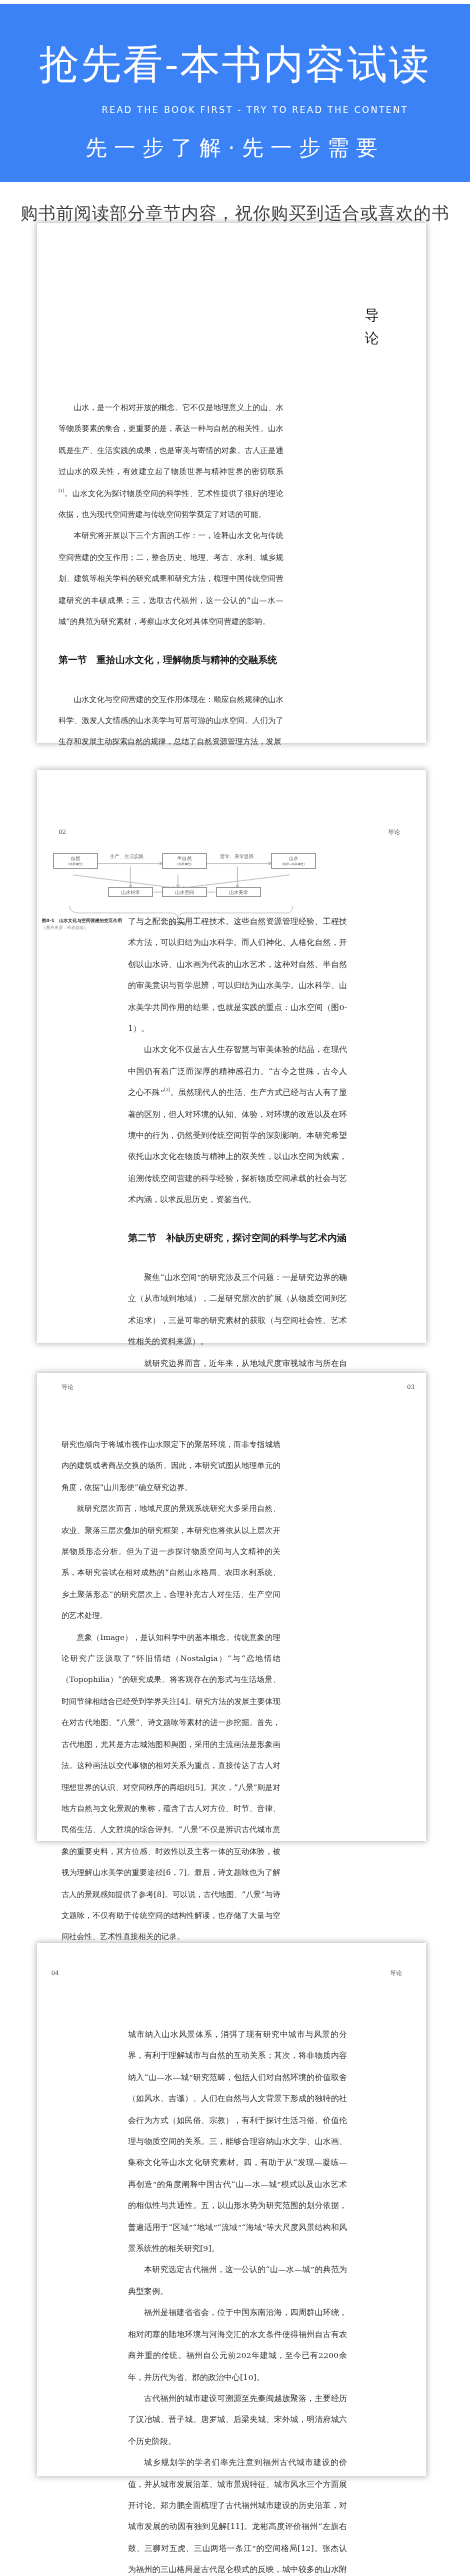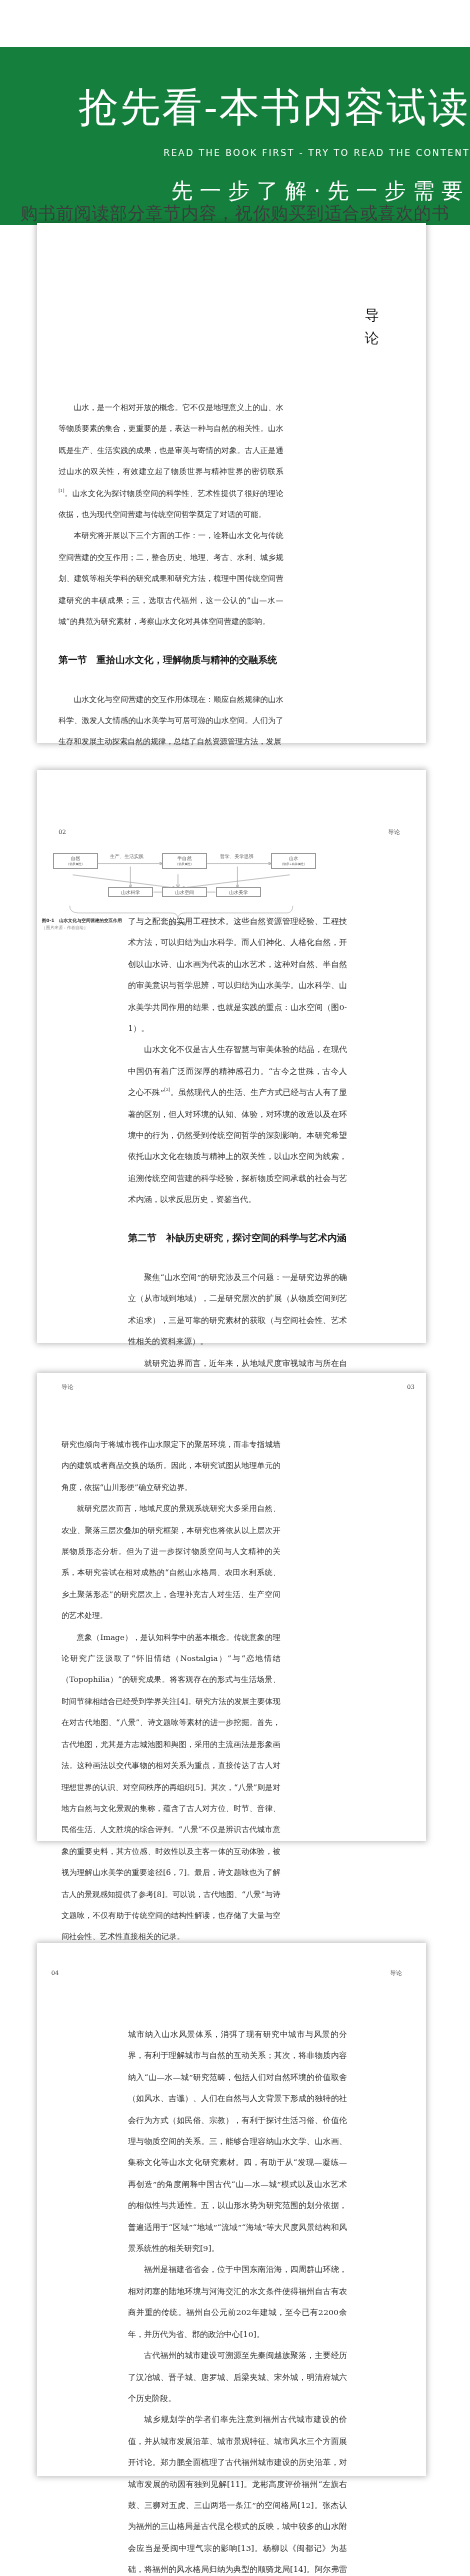--- a/index.html
+++ b/index.html
@@ -1,21 +1,21 @@
 <!DOCTYPE html>
 <html style="font-size:9.5px"><head>
 <meta charset="utf-8">
 <style>
   * { box-sizing: border-box; margin: 0; padding: 0; }
   html, body { width: 470px; background: #ffffff; }
   body { font-family: "DejaVu Serif", "Liberation Serif", serif; color: #222; }
 
   .banner {
     position: absolute; left: 0; top: 3.6px; width: 470px; height: 178px;
-    background: #15803d; color: #fff; text-align: right; margin-top: 43px;
+    background: #3b82f6; color: #fff; text-align: center;
   }
   .banner-title {
     position: absolute; left: 0; right: 0; top: 36px;
     font-family: "DejaVu Serif", serif; font-size: 40px; font-weight: 400; letter-spacing: 1.8px; line-height: 48px;
   }
   .banner-en {
     position: absolute; left: 0; right: 0; top: 101px;
     font-family: "DejaVu Sans", sans-serif; font-size: 9px; letter-spacing: 1.5px; padding-left: 40px;
   }
   .banner-sub {
@@ -173,18 +173,19 @@
     <p>意象（Image），是认知科学中的基本概念。传统意象的理论研究广泛汲取了“怀旧情结（Nostalgia）”与“恋地情结（Topophilia）”的研究成果。将客观存在的形式与生活场景、时间节律相结合已经受到学界关注[4]。研究方法的发展主要体现在对古代地图、“八景”、诗文题咏等素材的进一步挖掘。首先，古代地图，尤其是方志城池图和舆图，采用的主流画法是形象画法。这种画法以交代事物的相对关系为重点，直接传达了古人对理想世界的认识、对空间秩序的再组织[5]。其次，“八景”则是对地方自然与文化景观的集称，蕴含了古人对方位、时节、音律、民俗生活、人文胜境的综合评判。“八景”不仅是辨识古代城市意象的重要史料，其方位感、时效性以及主客一体的互动体验，被视为理解山水美学的重要途径[6，7]。最后，诗文题咏也为了解古人的景观感知提供了参考[8]。可以说，古代地图、“八景”与诗文题咏，不仅有助于传统空间的结构性解读，也存储了大量与空间社会性、艺术性直接相关的记录。</p>
     <p>本研究试图以“山水风景体系”整合山水文化与空间营建的互动成果。“山水风景体系”这一概念的价值在于五个方面。一，能够直观反映中国传统空间营建的科学、哲学与美学基础——山水文化。二，能够全面涵盖山水文化在空间中的投射过程及结果：首先，将</p>
   </div>
 </div>
 
 <div class="page p4">
   <div class="page-num">04</div>
   <div class="running-head">导论</div>
   <div class="text-col">
     <p class="cont">城市纳入山水风景体系，消弭了现有研究中城市与风景的分界，有利于理解城市与自然的互动关系；其次，将非物质内容纳入“山—水—城”研究范畴，包括人们对自然环境的价值取舍（如风水、吉谶）、人们在自然与人文背景下形成的独特的社会行为方式（如民俗、宗教），有利于探讨生活习俗、价值伦理与物质空间的关系。三，能够合理容纳山水文学、山水画、集称文化等山水文化研究素材。四，有助于从“发现—凝练—再创造”的角度阐释中国古代“山—水—城”模式以及山水艺术的相似性与共通性。五，以山形水势为研究范围的划分依据，普遍适用于“区域”“地域”“流域”“海域”等大尺度风景结构和风景系统性的相关研究[9]。</p>
+    <p>本研究选定古代福州，这一公认的“山—水—城”的典范为典型案例。</p>
     <p>福州是福建省省会，位于中国东南沿海，四周群山环绕，相对闭塞的陆地环境与河海交汇的水文条件使得福州自古有农商并重的传统。福州自公元前202年建城，至今已有2200余年，并历代为省、郡的政治中心[10]。</p>
     <p>古代福州的城市建设可溯源至先秦闽越族聚落，主要经历了汉冶城、晋子城、唐罗城、后梁夹城、宋外城，明清府城六个历史阶段。</p>
     <p>城乡规划学的学者们率先注意到福州古代城市建设的价值，并从城市发展沿革、城市景观特征、城市风水三个方面展开讨论。郑力鹏全面梳理了古代福州城市建设的历史沿革，对城市发展的动因有独到见解[11]。龙彬高度评价福州“左旗右鼓、三狮对五虎、三山两塔一条江”的空间格局[12]。张杰认为福州的三山格局是古代昆仑模式的反映，城中较多的山水附会应当是受闽中理气宗的影响[13]。杨柳以《闽都记》为基础，将福州的风水格局归纳为典型的顺骑龙局[14]。阿尔弗雷德·申茨（Alfred Schinz）相对客观地描述了福州城发展中的重要时间节点，提出其空间形态暗含着对阴阳数的推崇[15]。郑本暖等列举了</p>
   </div>
 </div>
 
 
 </body></html>

